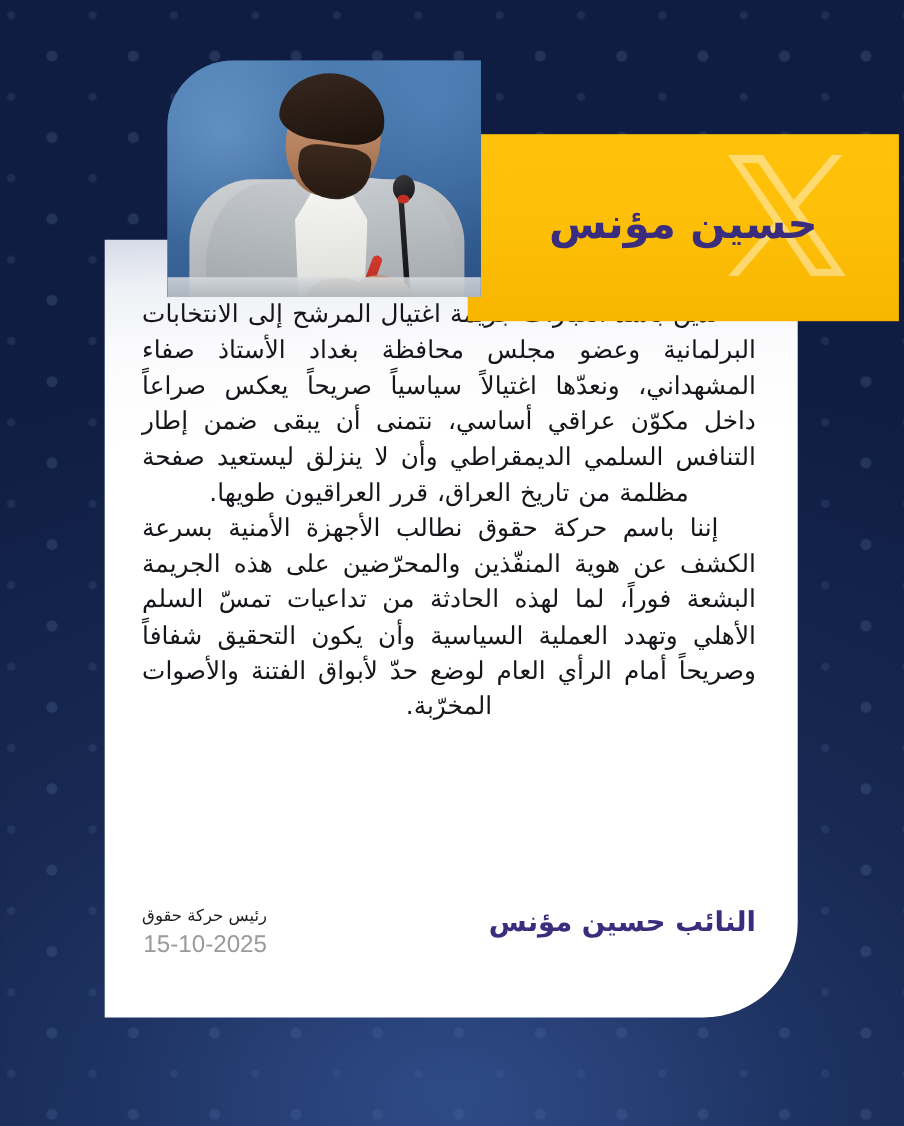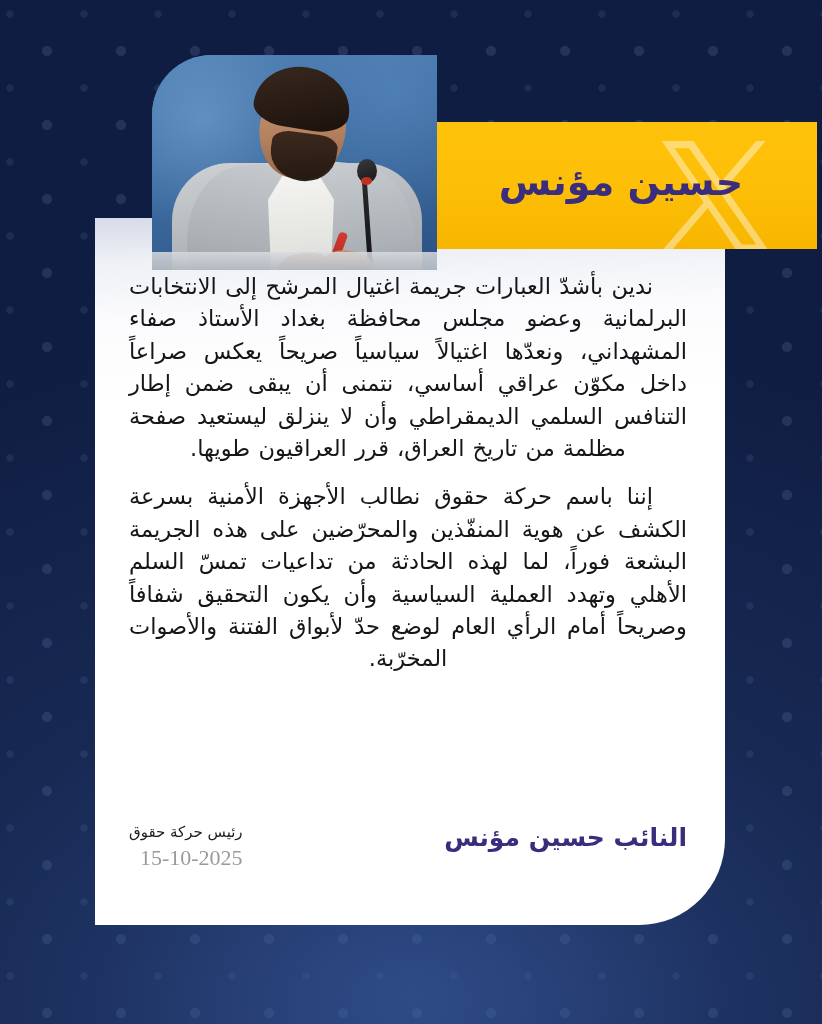--- a/index.html
+++ b/index.html
@@ -176,21 +176,21 @@
     width: 100%; height: 18px;
     background: linear-gradient(180deg, rgba(216,220,224,0.85) 0%, rgba(180,186,192,0.95) 100%);
   }
 
   
   .yellow-banner {
     position: absolute;
     left: 425px;
     top: 122px;
     width: 392px;
-    height: 127px;
+    height: 170px;
     background: linear-gradient(180deg, #ffc20a 0%, #fdbe07 55%, #f7b500 100%);
     overflow: hidden;
     z-index: 3;
   }
   .x-watermark {
     position: absolute;
     left: 224px;
     top: 8px;
     width: 132px;
     height: 132px;
@@ -245,21 +245,21 @@
     font-family: "DejaVu Sans", "Liberation Sans", sans-serif;
     color: #16161a;
     font-size: 22.5px;
     line-height: 1.44;
     text-align: justify;
     text-align-last: center;
     direction: rtl;
     word-spacing: 1px;
   }
   .para { margin-bottom: 0; }
-  .para + .para { margin-top: 16px; }
+  .para + .para { margin-top: 0; }
   .para .indent { display: inline-block; width: 34px; }
   .para-gap { height: 26px; }
 
   
   .signature {
     position: absolute;
     right: 38px;
     left: 34px;
     bottom: 52px;
     display: flex;
@@ -284,21 +284,21 @@
   .sig-role {
     font-family: "DejaVu Sans", "Liberation Sans", sans-serif;
     font-size: 15px;
     font-weight: 400;
     color: #1c1c20;
     direction: rtl;
     line-height: 1.3;
     white-space: nowrap;
   }
   .sig-date {
-    font-family: Liberation Serif, serif;
+    font-family: Liberation Sans, sans-serif;
     font-size: 22px;
     font-weight: 400;
     color: #9a9a9e;
     direction: ltr;
     text-align: right;
     line-height: 1.35;
     margin-top: 1px;
   }
 </style>
 </head>

